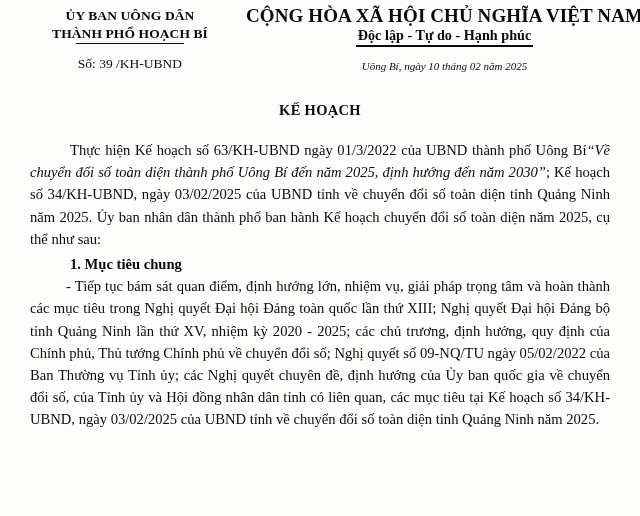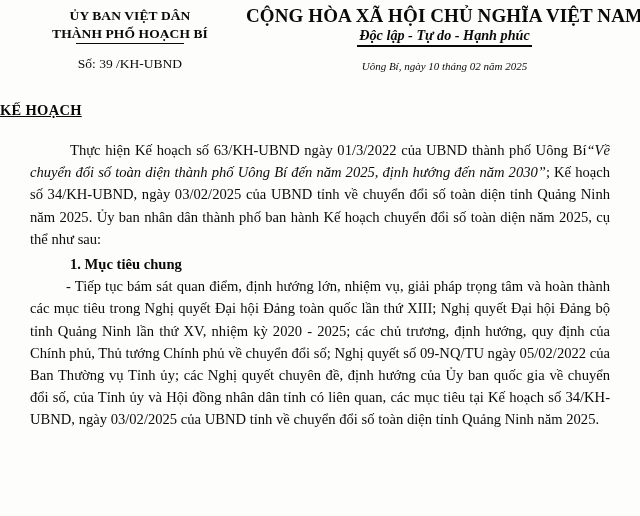--- a/index.html
+++ b/index.html
@@ -76,21 +76,20 @@
     white-space: nowrap;
   }
   .motto {
     display: inline-block;
     position: relative;
     font-weight: bold;
     font-size: 14.2px;
     line-height: 18px;
     margin-top: 1px;
     white-space: nowrap;
-    font-style: italic;
   }
   .motto::after {
     content: "";
     position: absolute;
     left: -2px;
     right: -2px;
     bottom: -2.5px;
     height: 1.4px;
     background: #0a0a0a;
   }
@@ -98,23 +97,22 @@
   .place-date {
     font-style: italic;
     font-size: 11px;
     line-height: 18px;
     margin-top: 13px;
     white-space: nowrap;
   }
 
   
   .title-block {
-    text-align: left;
+    text-align: center;
     margin-top: 26px;
-    text-decoration: underline;
   }
   .doc-type {
     font-weight: bold;
     font-size: 14.5px;
     line-height: 19px;
     letter-spacing: 0.3px;
   }
   .doc-subtitle {
     display: inline-block;
     position: relative;
@@ -172,21 +170,21 @@
   }
 </style>
 </head>
 <body>
 
 <div class="page">
 
   <div class="doc-header">
 
     <div class="hdr-left">
-      <div class="agency-line">ỦY BAN VIỆT DÂN</div>
+      <div class="agency-line">ỦY BAN UÔNG DÂN</div>
       <div class="agency-line">
         <span class="agency-line-2">THÀNH PHỐ HOẠCH BÍ</span>
       </div>
       <div class="doc-number">Số: 39 /KH-UBND</div>
     </div>
 
     <div class="hdr-right">
       <div class="nation-line">CỘNG HÒA XÃ HỘI CHỦ NGHĨA VIỆT NAM</div>
       <div>
         <span class="motto">Độc lập - Tự do - Hạnh phúc</span>

